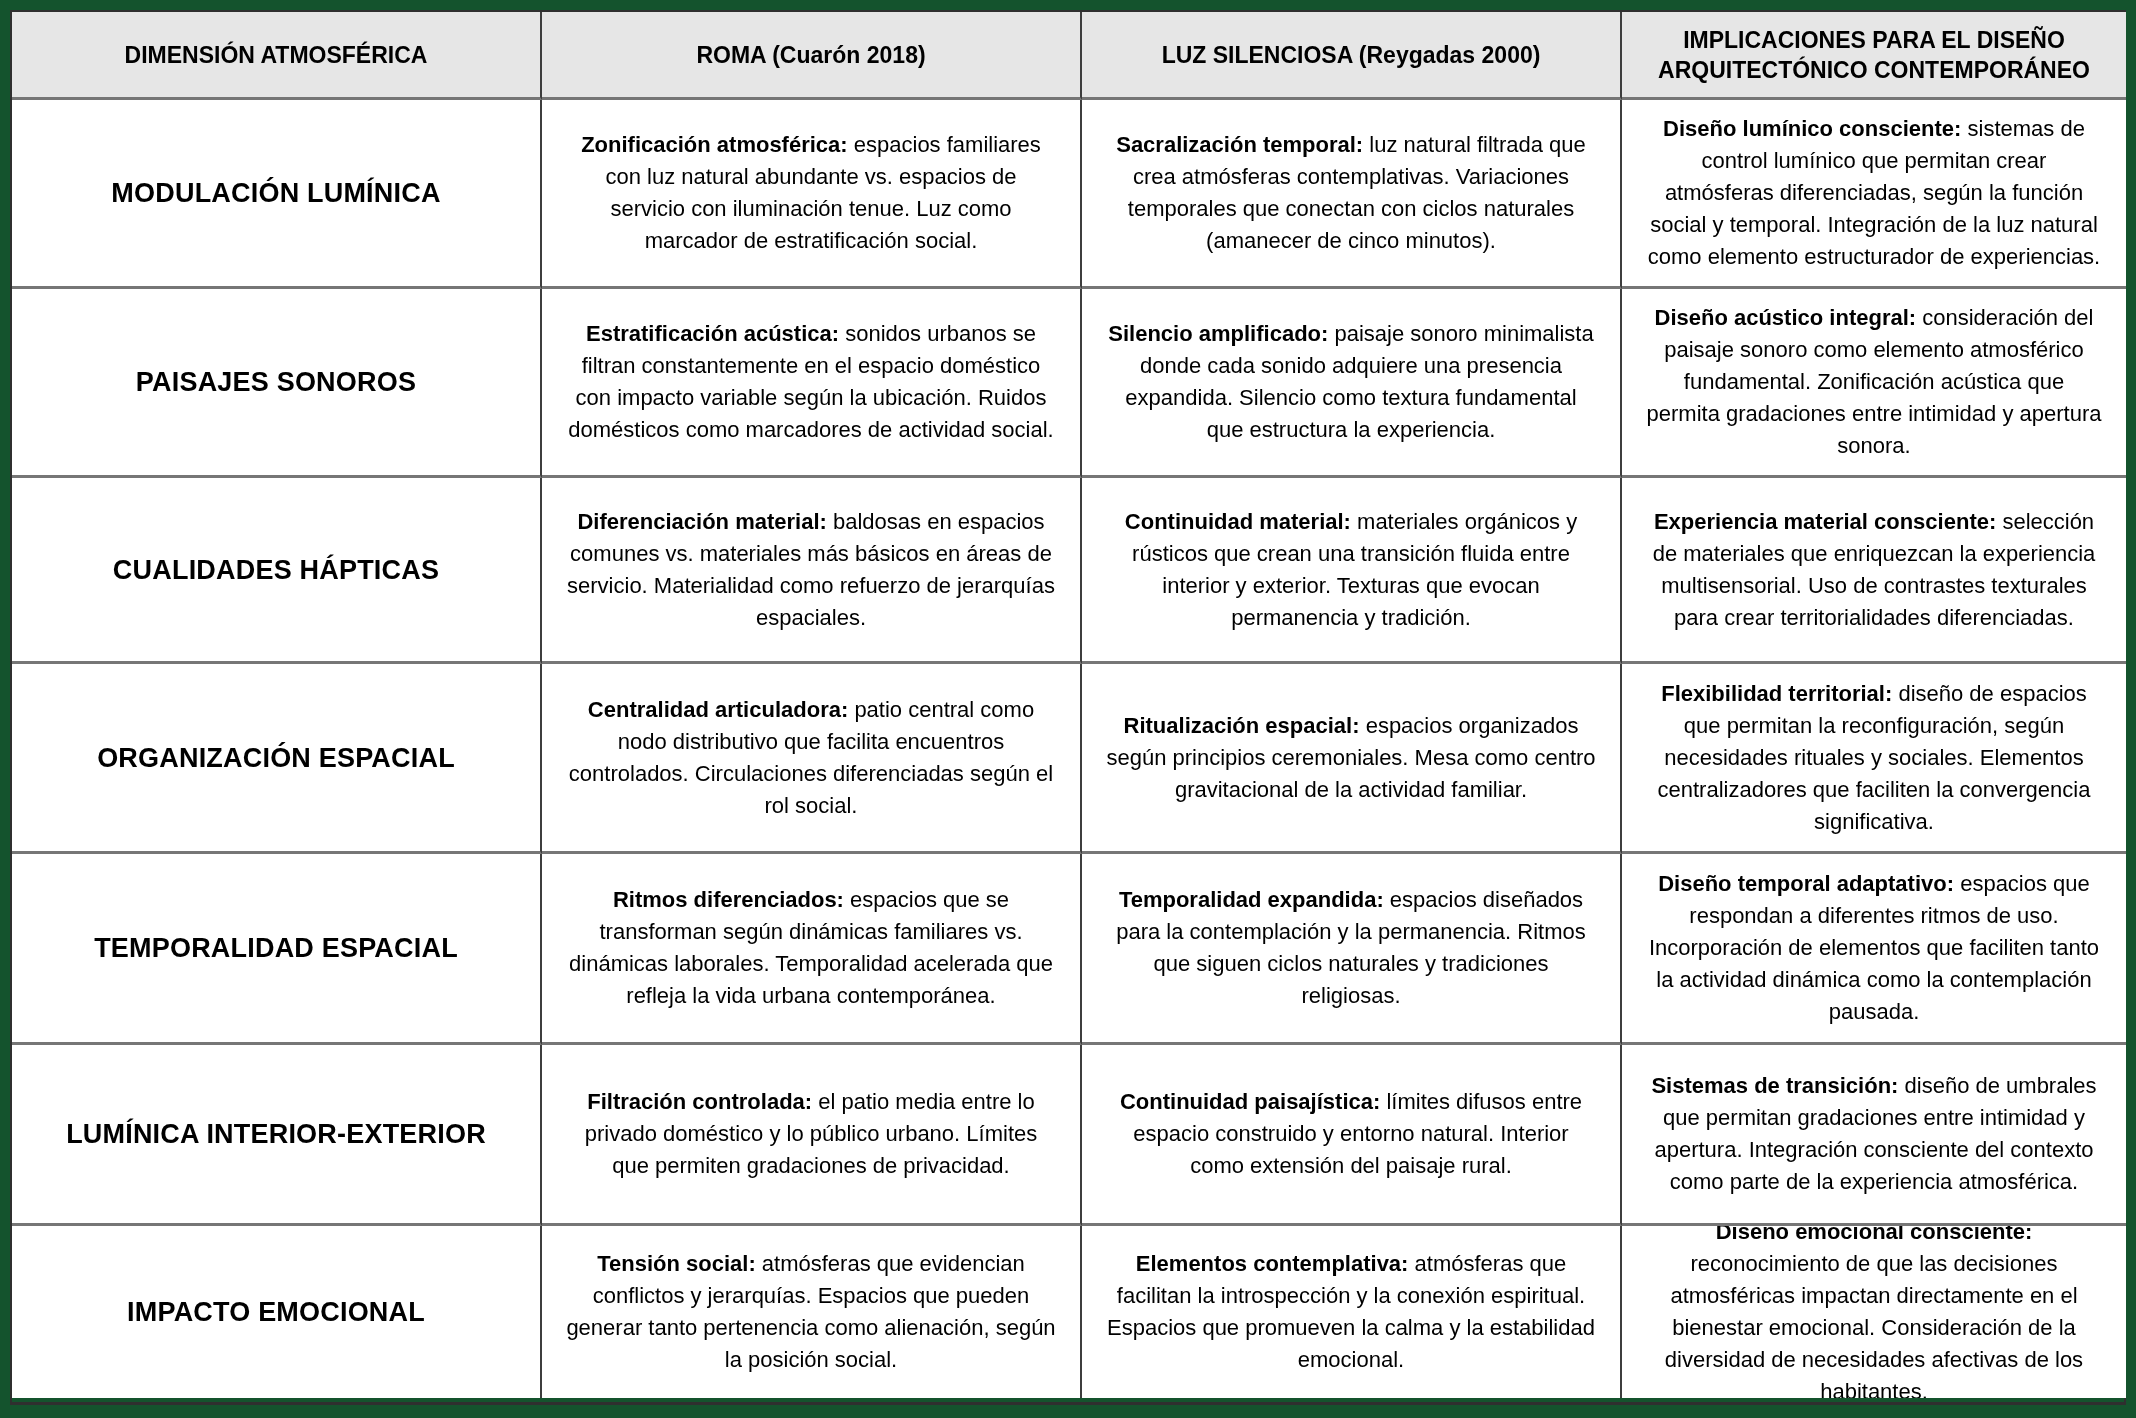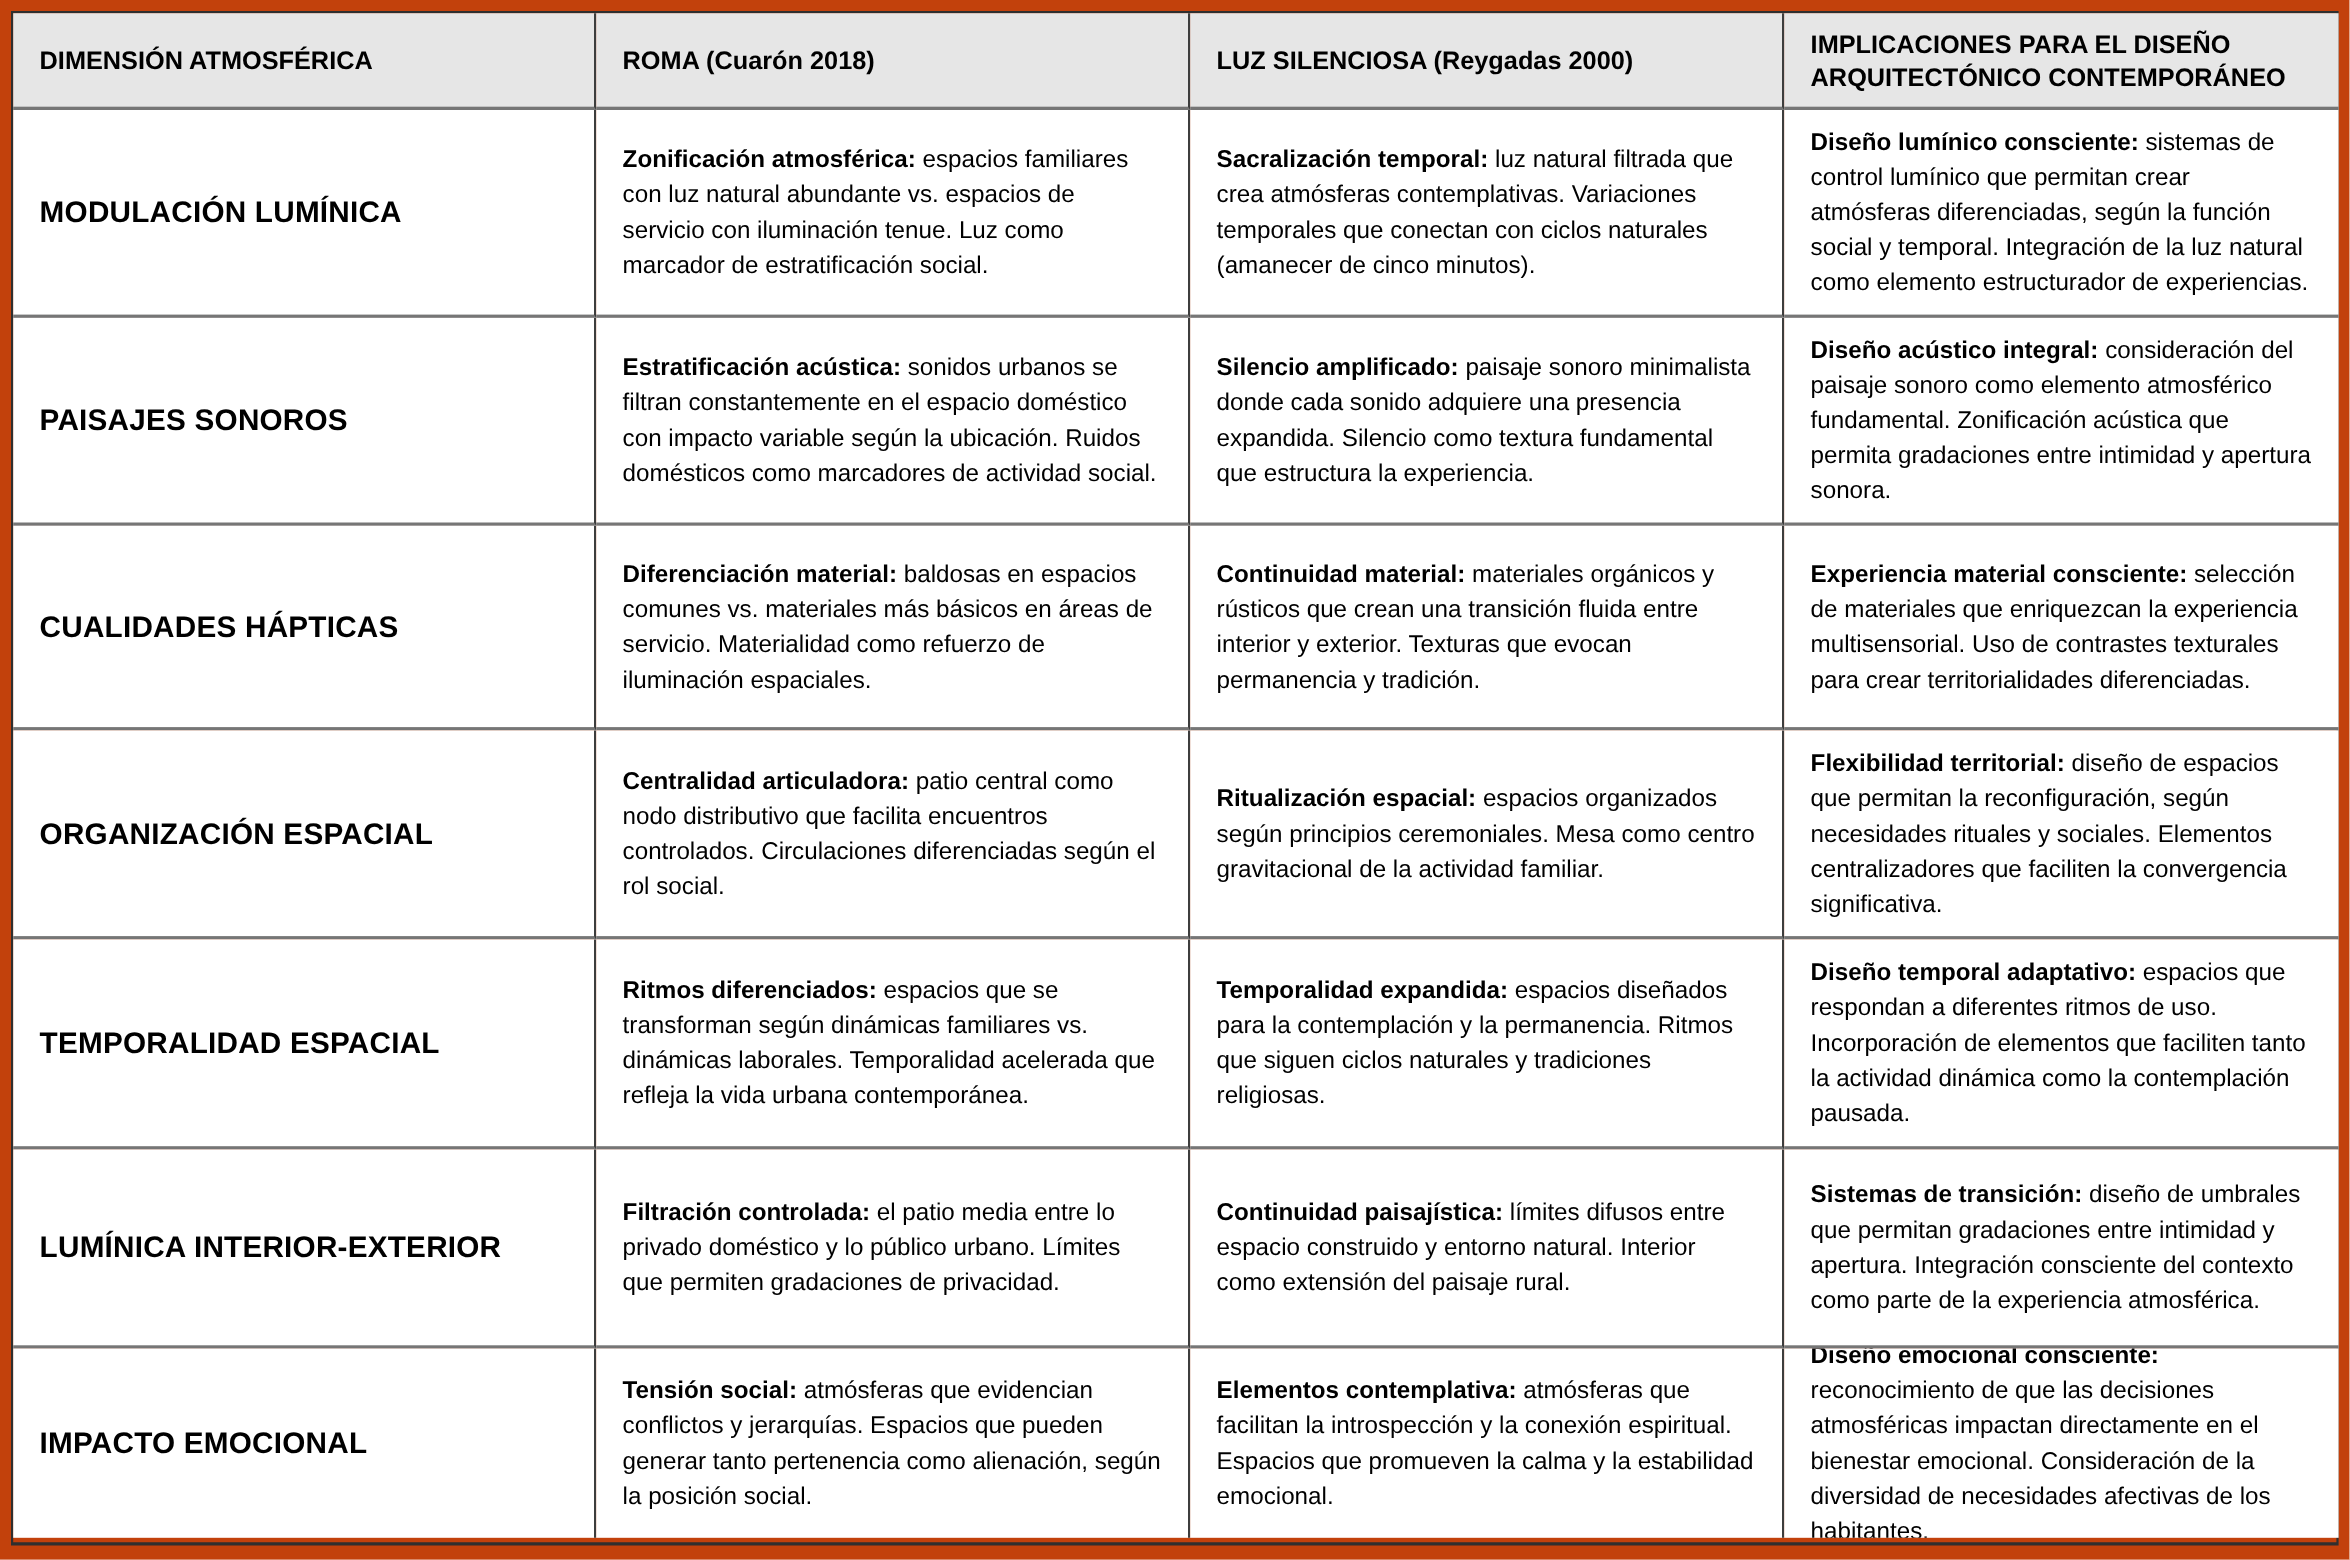--- a/index.html
+++ b/index.html
@@ -6,22 +6,23 @@
     margin: 0;
     padding: 0;
     background: #ffffff;
     font-family: "Liberation Sans", "DejaVu Sans", sans-serif;
     color: #000000;
   }
   .page {
     position: relative;
     width: 2136px;
     height: 1418px;
-    background: #c2410c;
+    background: #14532d;
     overflow: hidden;
+    text-align: center;
   }
   .matrix-table {
     position: absolute;
     left: 10px;
     top: 10px;
     width: 2116px;
     height: 1395px;
     box-sizing: border-box;
     border: 2px solid #2f2f2f;
     border-bottom-width: 3px;
@@ -94,21 +95,21 @@
           <p><span class="lead">Silencio amplificado:</span> <span>paisaje sonoro minimalista donde cada sonido adquiere una presencia expandida. Silencio como textura fundamental que estructura la experiencia.</span></p>
         </div>
       <div class="cell last-col">
           <p><span class="lead">Diseño acústico integral:</span> <span>consideración del paisaje sonoro como elemento atmosférico fundamental. Zonificación acústica que permita gradaciones entre intimidad y apertura sonora.</span></p>
         </div>
     </div>
 
     <div class="row">
       <div class="cell dim-cell">CUALIDADES HÁPTICAS</div>
       <div class="cell">
-          <p><span class="lead">Diferenciación material:</span> <span>baldosas en espacios comunes vs. materiales más básicos en áreas de servicio. Materialidad como refuerzo de iluminación espaciales.</span></p>
+          <p><span class="lead">Diferenciación material:</span> <span>baldosas en espacios comunes vs. materiales más básicos en áreas de servicio. Materialidad como refuerzo de jerarquías espaciales.</span></p>
         </div>
       <div class="cell">
           <p><span class="lead">Continuidad material:</span> <span>materiales orgánicos y rústicos que crean una transición fluida entre interior y exterior. Texturas que evocan permanencia y tradición.</span></p>
         </div>
       <div class="cell last-col">
           <p><span class="lead">Experiencia material consciente:</span> <span>selección de materiales que enriquezcan la experiencia multisensorial. Uso de contrastes texturales para crear territorialidades diferenciadas.</span></p>
         </div>
     </div>
 
     <div class="row">

